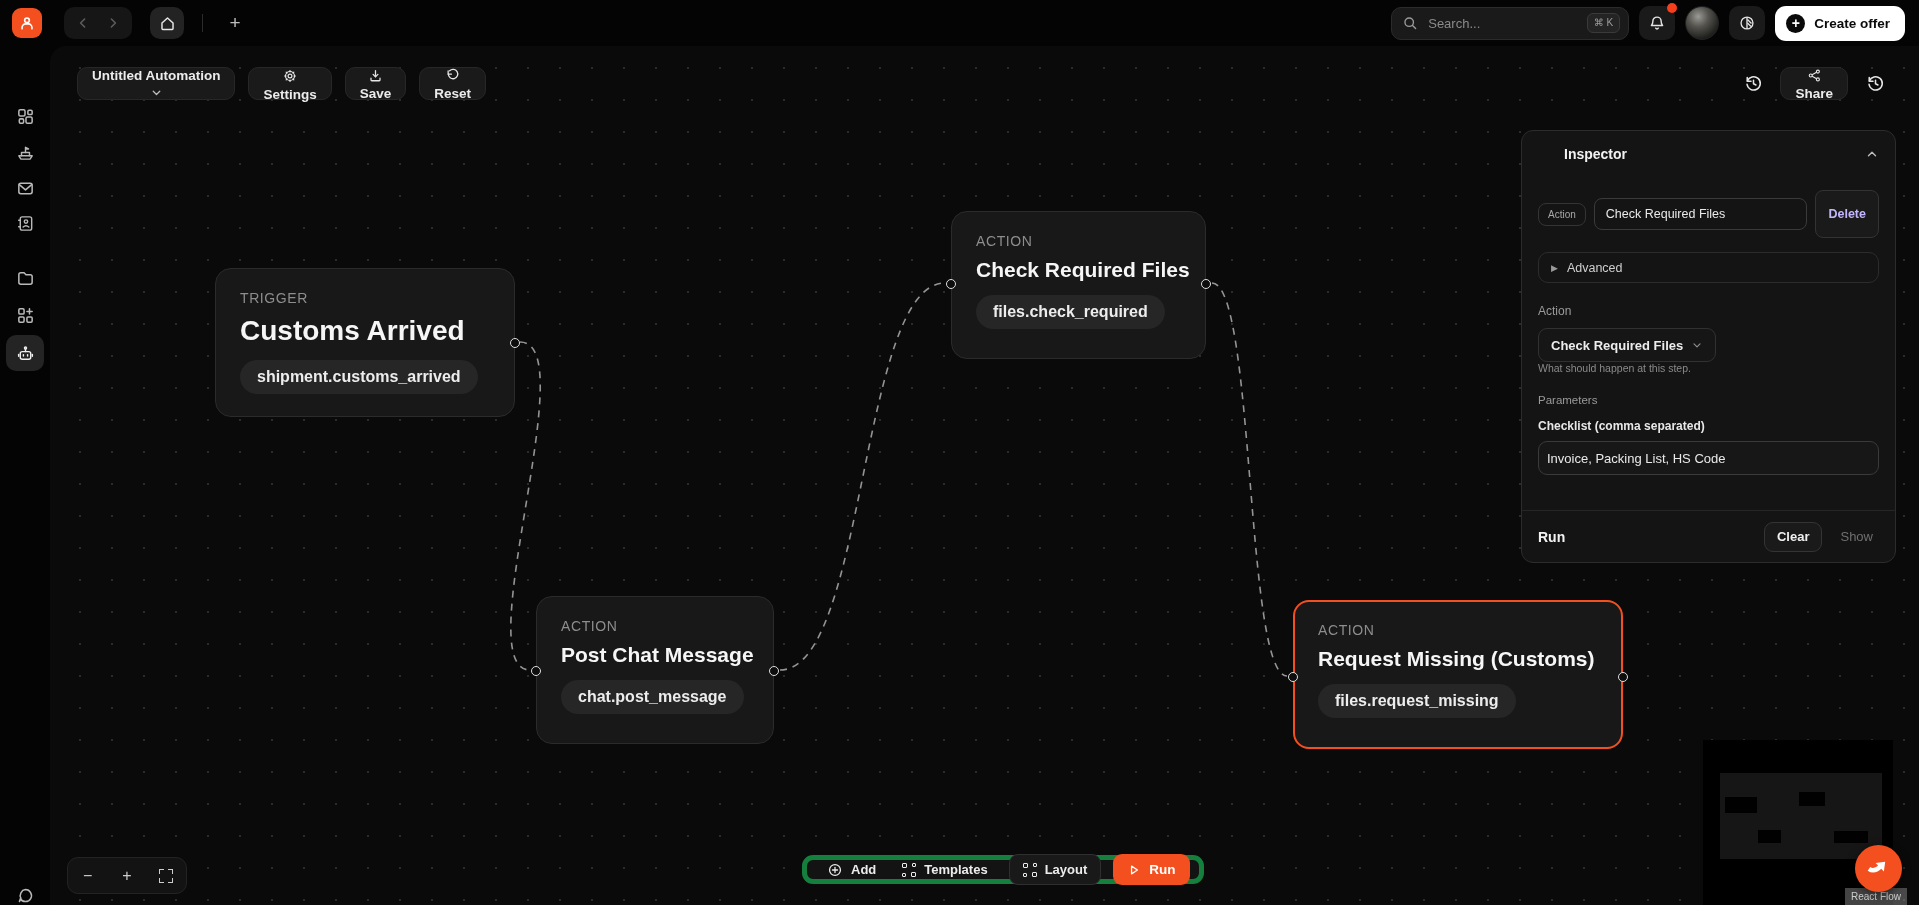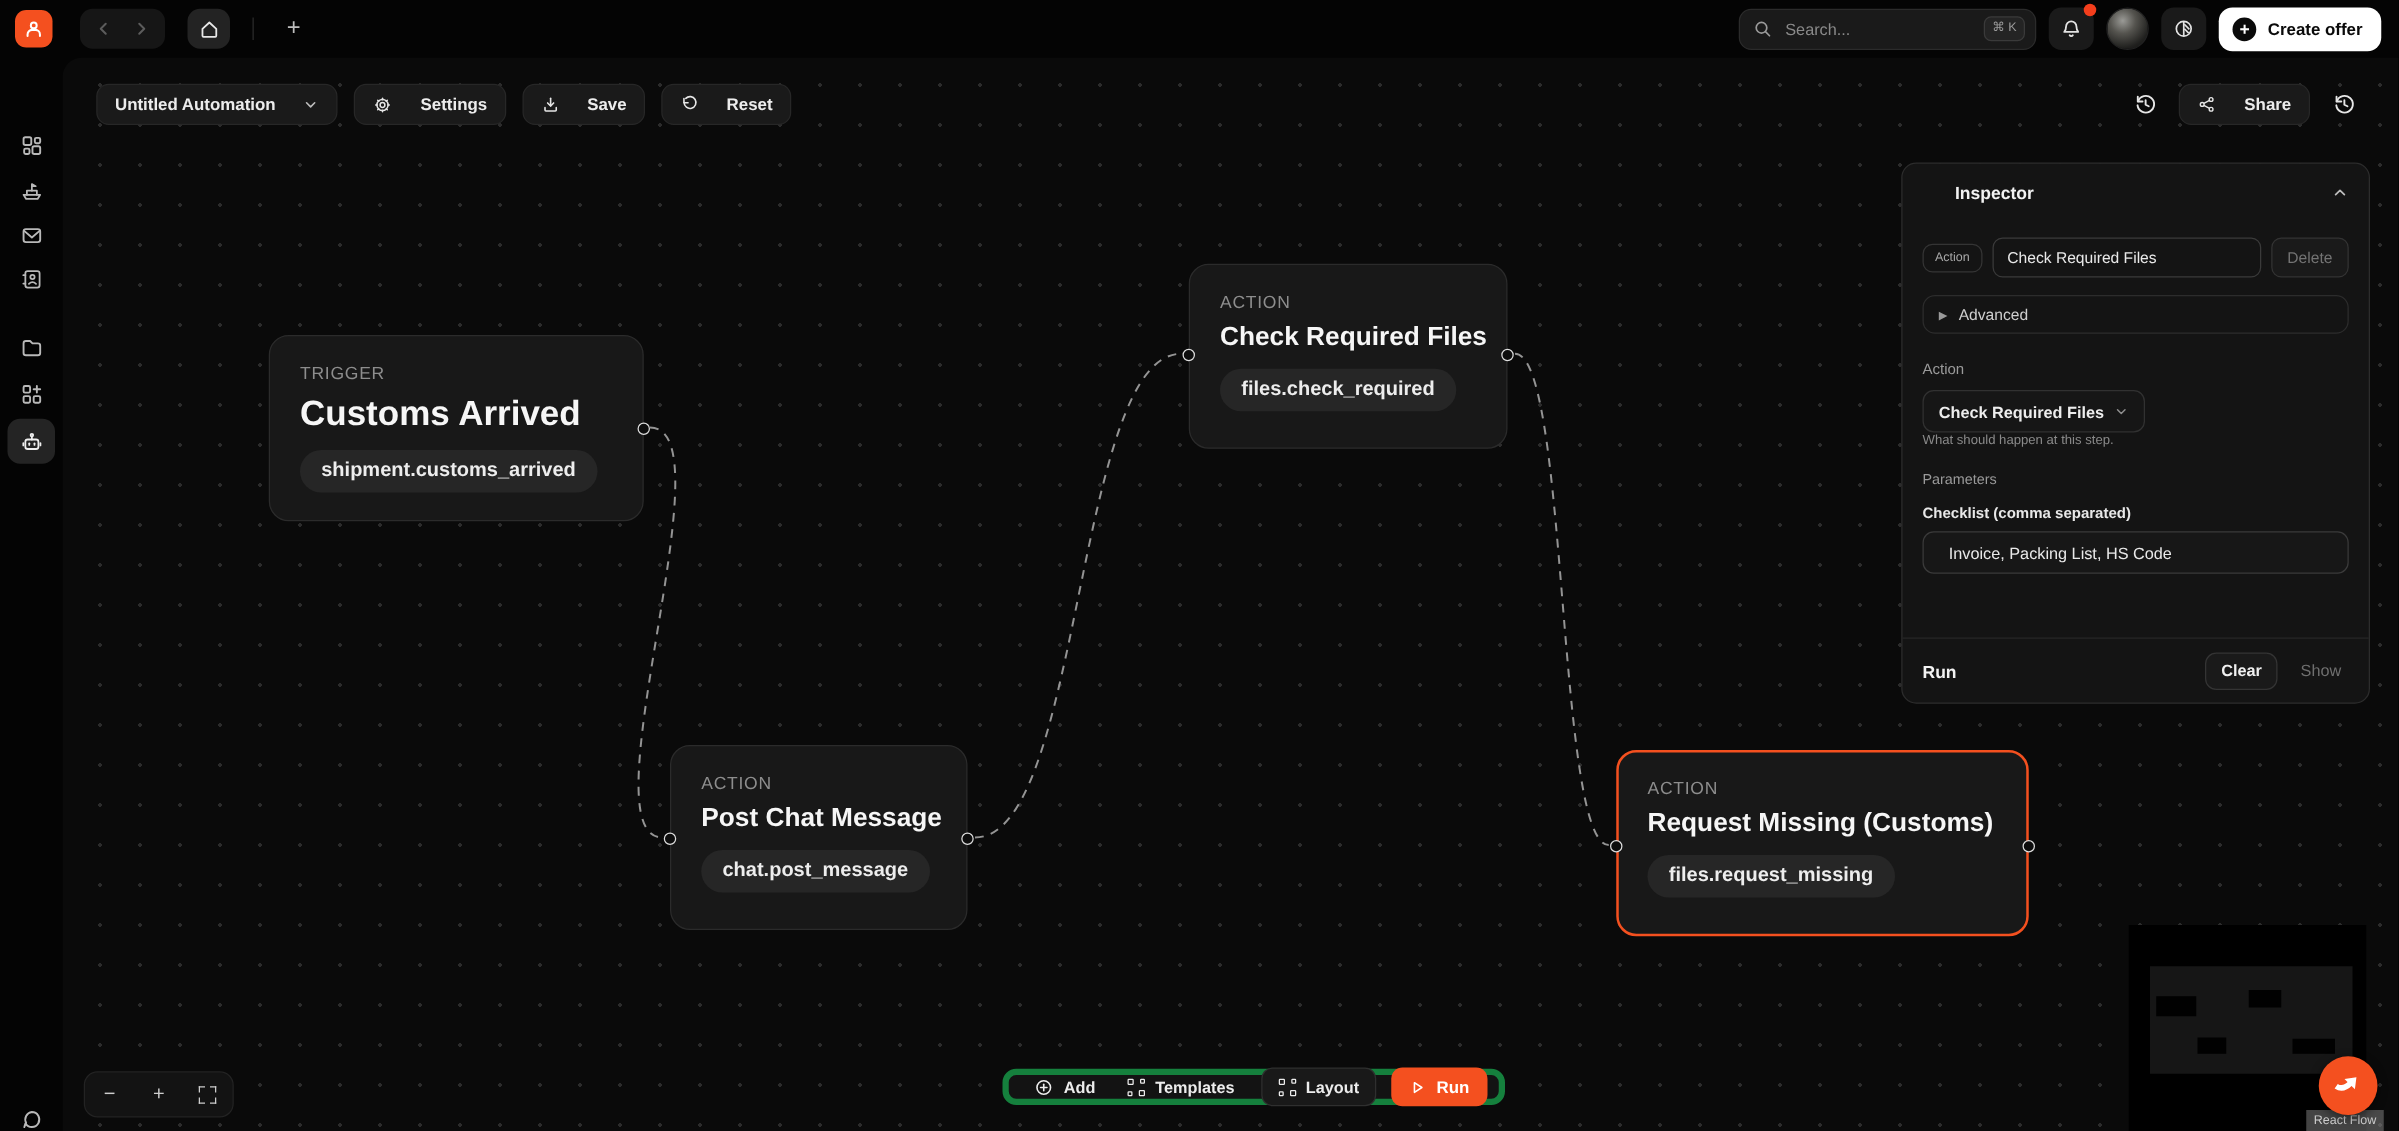--- a/index.html
+++ b/index.html
@@ -39,48 +39,48 @@
   .canvas { position:absolute; top:46px; left:50px; right:0; bottom:0; background-color:#0a0a0a;
     background-image:radial-gradient(circle, #2b2b2b 1.3px, transparent 1.5px);
     background-size:32px 32px; background-position:14px 6px;
     border-top-left-radius:16px; }
 
   .edges { position:absolute; top:0; left:0; pointer-events:none; }
   .edge { fill:none; stroke:#a3a3a3; stroke-width:1.6; stroke-dasharray:7 6; opacity:.9; }
 
   
   .flow-toolbar { position:absolute; top:67px; left:77px; display:flex; gap:13px; }
-  .tbtn { height:33px; background:#1a1a1a; border:1px solid #272727; border-radius:10px; color:#ececec; display:flex; align-items:center; gap:22px; padding:0 14px; font-size:13.5px; font-weight:700; font-family:inherit; }
+  .tbtn { height:33px; background:#1a1a1a; border:1px solid #272727; border-radius:10px; color:#ececec; display:flex; align-items:center; gap:3px; padding:0 14px; font-size:13.5px; font-weight:700; font-family:inherit;flex-direction:column; }
   .flow-actions { position:absolute; top:67px; right:29px; display:flex; gap:12px; align-items:center; }
   .ghost-icon { width:30px; height:30px; display:flex; align-items:center; justify-content:center; color:#e6e6e6; }
 
   
   .node { position:absolute; background:#181818; border:1px solid #2b2b2b; border-radius:16px; padding:21px 24px; }
   .node.selected { border:2px solid #f4501f; padding:20px 23px; }
   .node-kind { font-size:14px; color:#8d8d8d; letter-spacing:.6px; font-weight:400; }
   .node-title { font-size:28px; font-weight:700; color:#f6f6f6; margin-top:9px; white-space:nowrap; }
   .node-code { display:inline-block; margin-top:13px; background:#262626; border-radius:999px; padding:8px 17px; font-size:16px; font-weight:700; color:#ededed; white-space:nowrap; }
   .port { position:absolute; width:10px; height:10px; border-radius:50%; background:#0d0d0d; border:1.6px solid #dedede; }
 
   
   .inspector { position:absolute; top:130px; right:23px; width:375px; height:433px; background:#141414; border:1px solid #2c2c2c; border-radius:12px; padding:15px 16px; }
   .insp-header { display:flex; align-items:center; justify-content:space-between;padding-left:26px; }
   .insp-title { font-size:14px; font-weight:700; color:#f2f2f2; }
   .insp-row { display:flex; align-items:center; gap:8px; margin-top:28px; }
   .type-badge { border:1px solid #343434; border-radius:8px; padding:5px 9px; font-size:10px; color:#a8a8a8; white-space:nowrap; }
   .insp-input { flex:1; min-width:0; height:32px; background:transparent; border:1px solid #3a3a3a; border-radius:8px; color:#e9e9e9; font-size:12.5px; padding:0 11px; font-family:inherit; outline:none; }
-  .delete-btn { height:32px; background:#1a1a1a; border:1px solid #333; border-radius:8px; color:#737373; font-size:12.5px; font-weight:400; padding:0 12px; font-family:inherit; }
+  .delete-btn { height:48px; background:#1a1a1a; border:1px solid #333; border-radius:8px; color:#c4b5fd; font-size:12.5px; font-weight:700; padding:0 12px; font-family:inherit; }
   .advanced { margin-top:14px; height:31px; border:1px solid #2c2c2c; border-radius:10px; display:flex; align-items:center; gap:9px; padding:0 12px; color:#cfcfcf; font-size:12.5px; }
   .adv-caret { color:#9a9a9a; font-size:9px; }
   .sec-label { margin-top:21px; font-size:12px; color:#9a9a9a; }
   .action-select { margin-top:10px; height:34px; width:178px; background:#161616; border:1px solid #313131; border-radius:9px; display:flex; align-items:center; justify-content:space-between; padding:0 12px; font-size:13px; font-weight:700; color:#ededed; }
   .help-text { font-size:10.5px; color:#8a8a8a; }
   .param-label { margin-top:20px; font-size:11.5px; color:#9a9a9a; }
   .field-label { margin-top:13px; font-size:12px; font-weight:700; color:#e8e8e8; }
-  .checklist-input { margin-top:8px; width:100%; height:34px; background:#171717; border:1px solid #3a3a3a; border-radius:9px; color:#e9e9e9; font-size:13px; padding:0 20px; font-family:inherit; outline:none; }
+  .checklist-input { margin-top:8px; width:100%; height:34px; background:#171717; border:1px solid #3a3a3a; border-radius:9px; color:#e9e9e9; font-size:13px; padding:0 8px; font-family:inherit; outline:none; }
   .insp-footer { position:absolute; left:0; right:0; bottom:0; height:52px; border-top:1px solid #262626; display:flex; align-items:center; padding:0 16px; }
   .run-label { font-size:14px; font-weight:700; color:#f2f2f2; flex:1; }
   .clear-btn { height:30px; border:1px solid #343434; background:#1a1a1a; border-radius:9px; color:#f0f0f0; font-weight:700; font-size:13px; padding:0 12px; font-family:inherit; }
   .show-btn { margin-left:12px; color:#6f6f6f; font-weight:400; font-size:13px; background:none; border:none; font-family:inherit; }
 
   
   .zoom-controls { position:absolute; left:67px; top:857px; width:120px; height:37px; background:#131313; border:1px solid #232323; border-radius:11px; display:flex; align-items:center; justify-content:space-around; color:#cdcdcd; }
   .zc { width:26px; height:26px; display:flex; align-items:center; justify-content:center; font-size:16px; }
   .fit-icon { position:relative; width:14px; height:14px; }
   .fit-icon i { position:absolute; width:5px; height:5px; border:1.6px solid #cdcdcd; }

